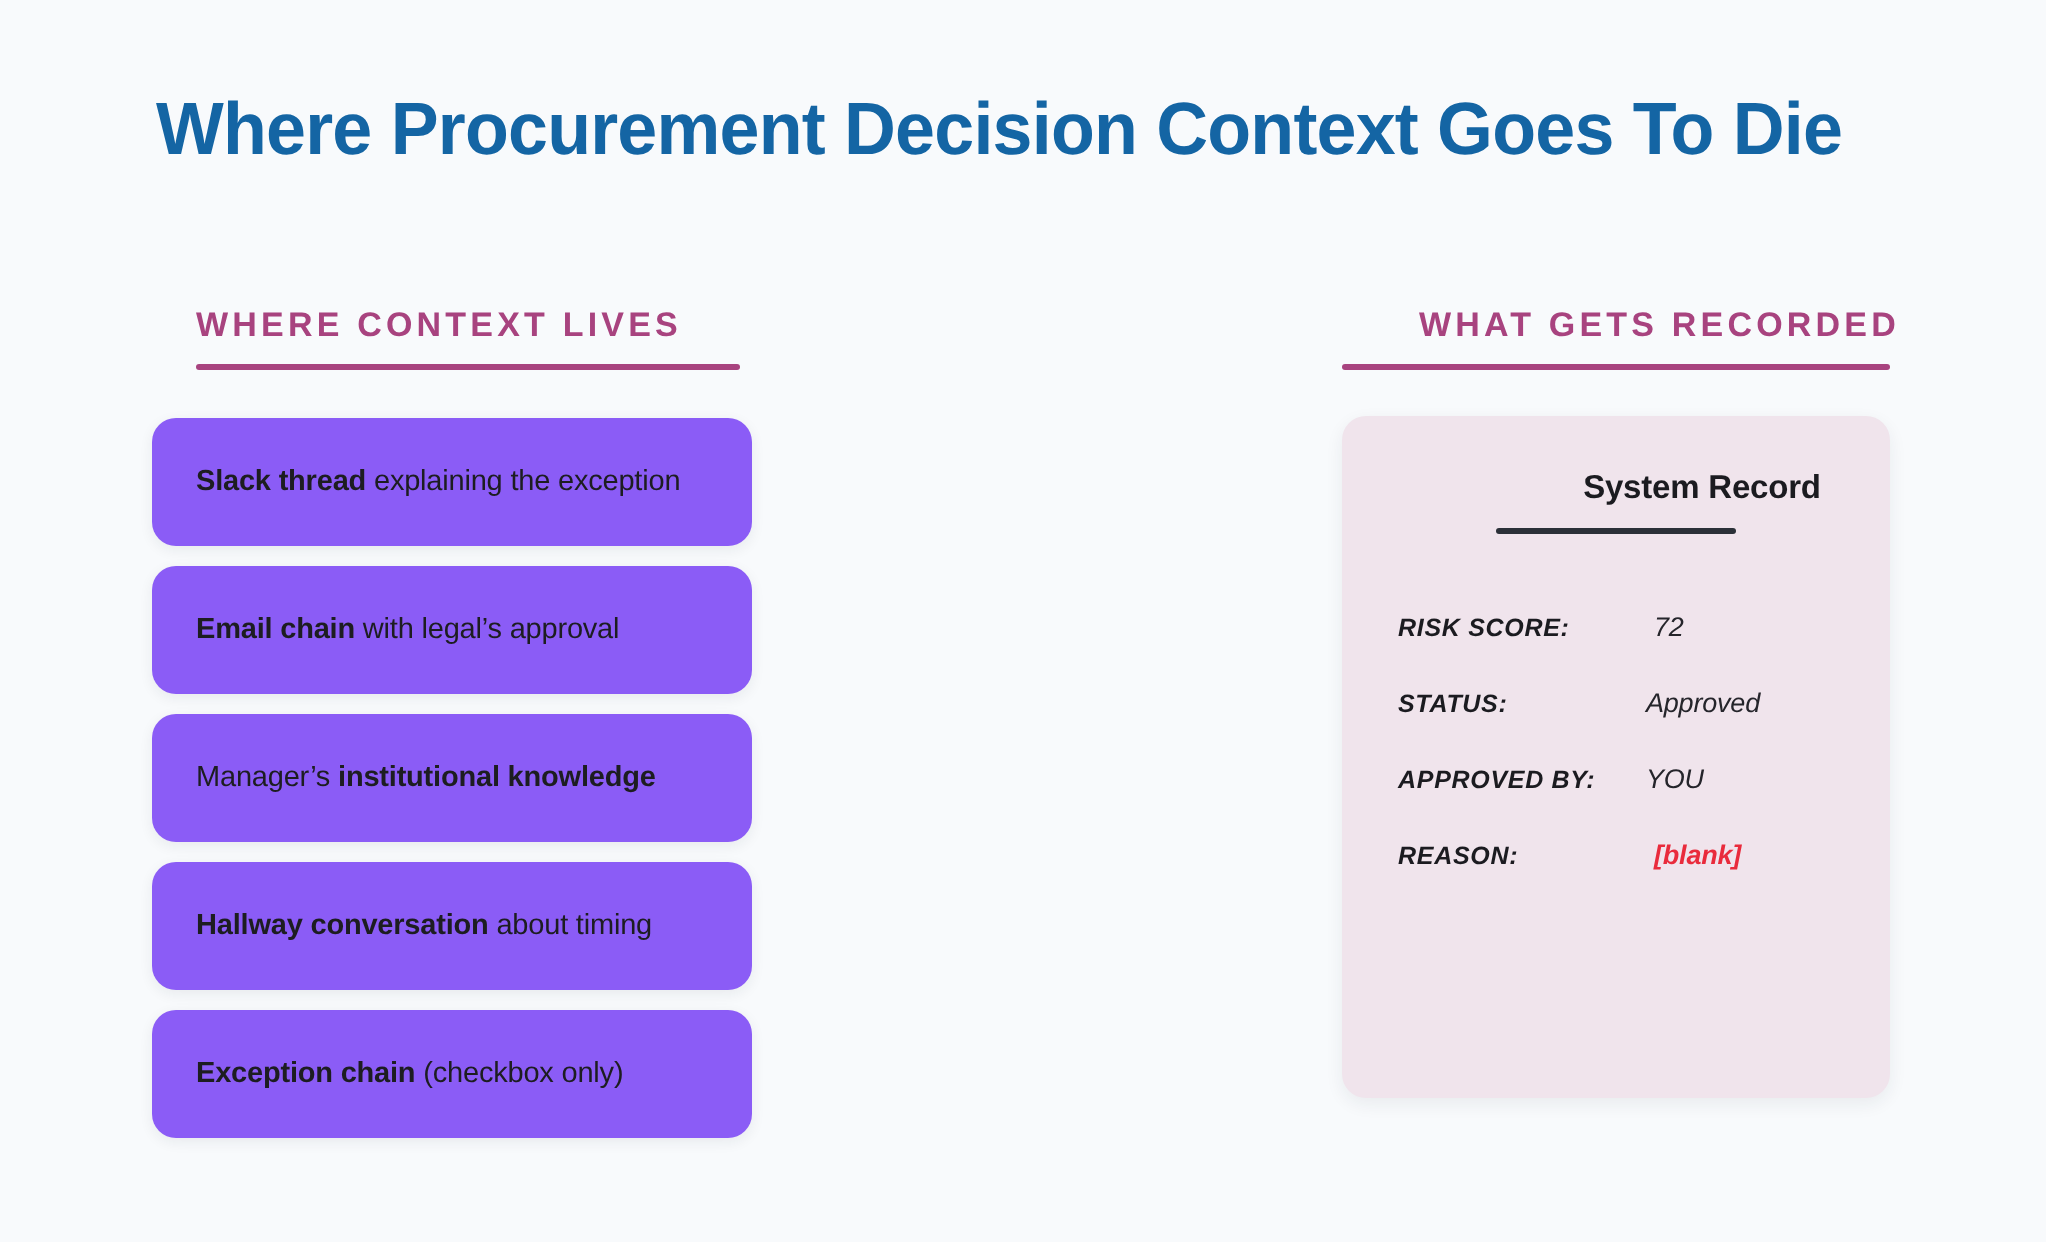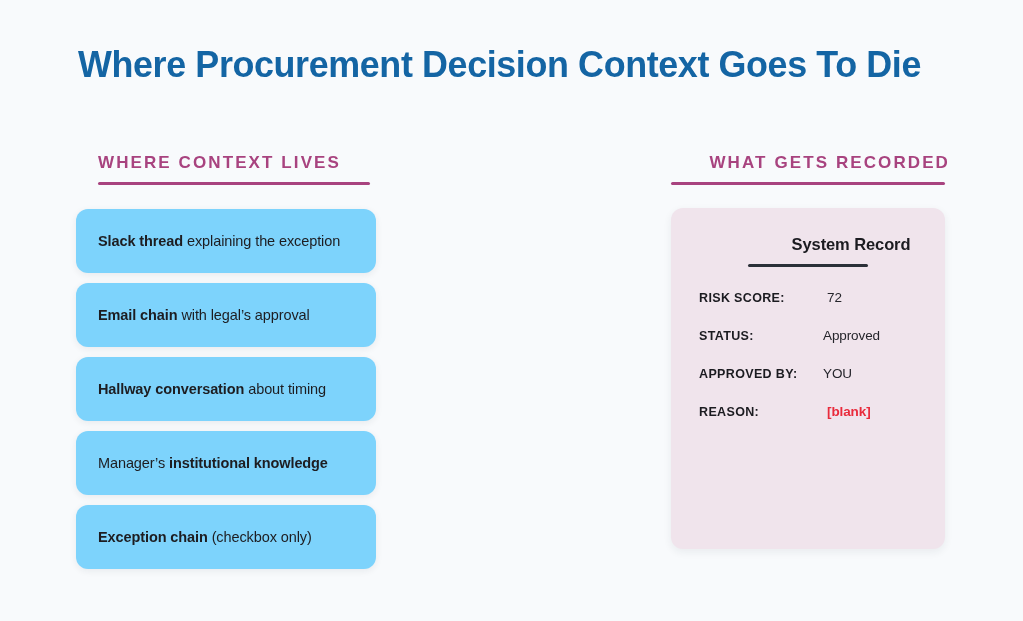--- a/index.html
+++ b/index.html
@@ -66,21 +66,21 @@
   .cards {
     position: absolute;
     left: 76px;
     top: 209px;
     width: 300px;
   }
   .card {
     position: relative;
     width: 300px;
     height: 64px;
-    background: #7dd3fc;
+    background: #8b5cf6;
     border-radius: 12px;
     box-shadow: 0 2px 7px rgba(28, 38, 60, 0.075);
     margin-bottom: 10px;
     display: flex;
     align-items: center;
     padding: 0 0 0 22px;
   }
   .card-text {
     font-size: 14.5px;
     color: #1d1d21;
@@ -151,22 +151,23 @@
     top: 56px;
     width: 120px;
     margin-left: -60px;
     height: 3px;
     background: #2b3038;
     border-radius: 2px;
   }
   .record-rows {
     position: absolute;
     left: 28px;
-    top: 82px;
+    top: 98px;
     width: 222px;
+    font-style: italic;
   }
   .record-row {
     display: flex;
     align-items: baseline;
     height: 38px;
   }
   .rec-label {
     width: 118px;
     flex: 0 0 118px;
     font-size: 12.5px;
@@ -200,24 +201,24 @@
   <div class="head-rule right"></div>
 
   <div class="cards" id="cards-container">
       <div class="card">
         <div class="card-text"><b>Slack thread</b> explaining the exception</div>
       </div>
       <div class="card">
         <div class="card-text"><b>Email chain</b> with legal’s approval</div>
       </div>
       <div class="card">
+        <div class="card-text">Manager’s <b>institutional knowledge</b></div>
+      </div>
+      <div class="card">
         <div class="card-text"><b>Hallway conversation</b> about timing</div>
-      </div>
-      <div class="card">
-        <div class="card-text">Manager’s <b>institutional knowledge</b></div>
       </div>
       <div class="card">
         <div class="card-text"><b>Exception chain</b> (checkbox only)</div>
       </div>
     </div>
 
 
   <div class="record-panel">
     <div class="record-title">System Record</div>
     <div class="record-title-rule"></div>

